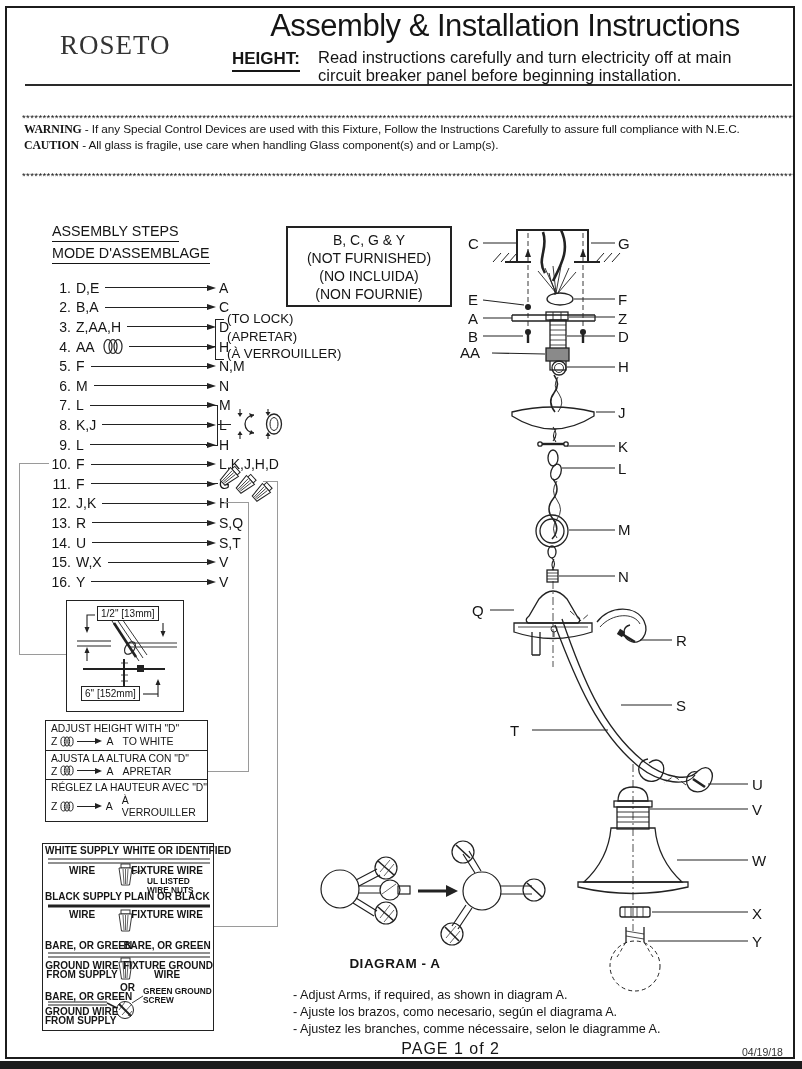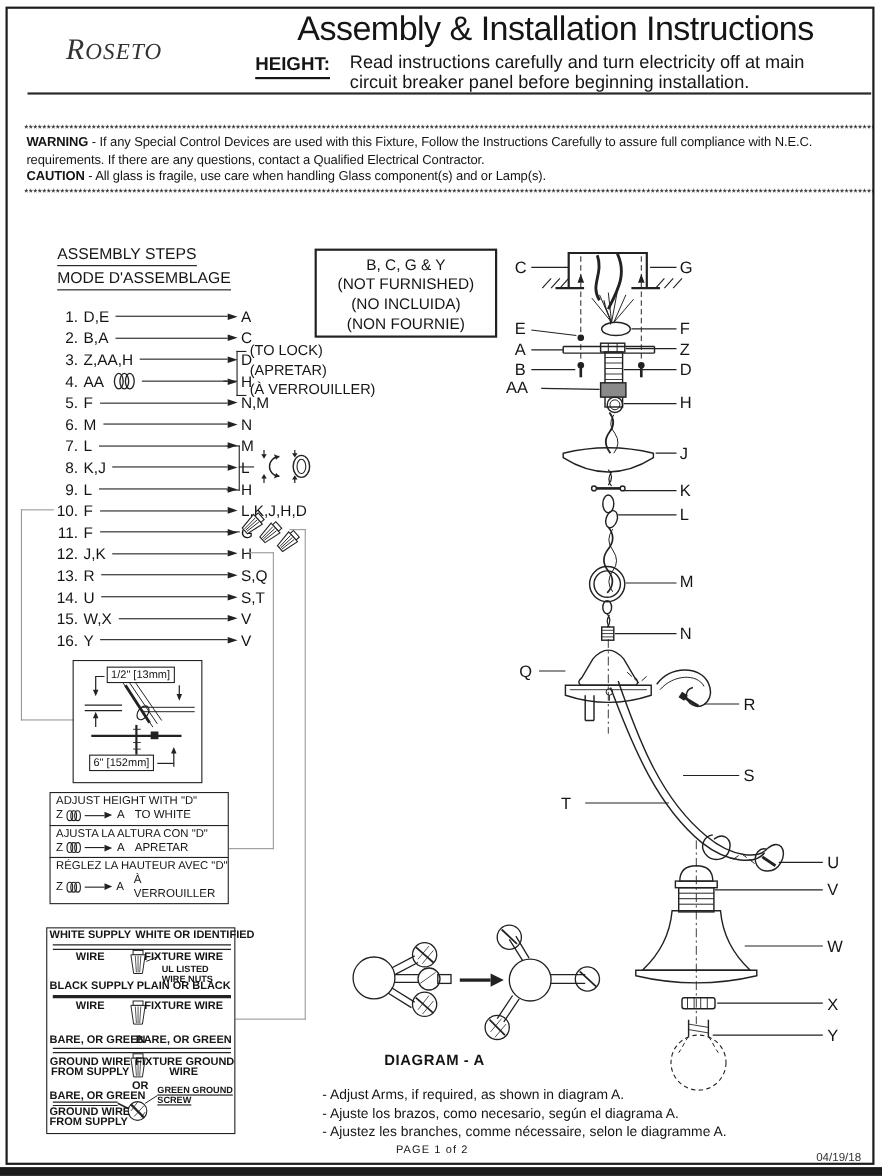--- a/index.html
+++ b/index.html
@@ -4,30 +4,30 @@
 <style>
   html,body{margin:0;padding:0;}
   body{width:802px;height:1069px;position:relative;background:#fff;color:#151515;
        font-family:"Liberation Sans",sans-serif;overflow:hidden;}
   .abs{position:absolute;}
   .nowrap{white-space:nowrap;}
   
   .page-border{left:5px;top:6px;width:790px;height:1053px;border:2px solid #1c1c1c;box-sizing:border-box;}
   .bottom-bar{left:0;top:1061px;width:802px;height:8px;background:#1c1c1c;}
   
-  .logo{left:60px;top:30px;font-family:"Liberation Serif",serif;font-size:21px;letter-spacing:1px;color:#333;font-style:italic;}
+  .logo{left:60px;top:30px;font-family:"Liberation Serif",serif;font-size:27px;letter-spacing:1px;color:#333;}
   .logo::first-letter{font-size:27px;}
   .title{left:222px;top:8px;width:566px;text-align:center;font-size:31px;letter-spacing:-0.5px;}
   .caut-label{left:232px;top:49px;font-size:17px;font-weight:bold;border-bottom:2px solid #151515;padding-bottom:1px;}
   .caut-line{left:318px;font-size:16.5px;}
   .hdr-rule{left:25px;top:84px;width:767px;height:2px;background:#2a2a2a;}
   
   .stars{left:22px;width:772px;font-size:9.5px;letter-spacing:0.4px;white-space:nowrap;overflow:hidden;color:#111;}
   .notice-text{left:24px;top:122px;width:775px;font-size:11.8px;letter-spacing:-0.1px;line-height:15.6px;}
-  .notice-text b{font-weight:bold;}
+  .notice-text b{font-weight:bold;font-family:Liberation Serif, serif;}
   
   .asm-head{left:52px;top:221px;font-size:14.3px;line-height:20px;}
   .asm-head div{border-bottom:1.4px solid #151515;display:table;padding-bottom:0px;margin-bottom:1px;}
   .steps{left:50px;top:278px;width:260px;font-size:14px;}
   .step{display:flex;align-items:center;height:19.6px;}
   .step .num{width:26px;text-align:right;padding-right:5px;box-sizing:border-box;flex:none;}
   .step .lead{display:flex;align-items:center;width:140px;flex:none;box-sizing:border-box;}
   .step .src{white-space:nowrap;padding-right:6px;}
   .step .line{flex:1;height:0;border-top:1.4px solid #222;}
   .step .ah{width:0;height:0;border-left:9px solid #222;border-top:3.6px solid transparent;border-bottom:3.6px solid transparent;flex:none;}
@@ -58,41 +58,40 @@
   .adj-row .act{margin-left:9px;}
   
   .wire-box{left:42px;top:843px;width:172px;height:188px;border:1.7px solid #222;box-sizing:border-box;}
   .wb{font-size:10px;font-weight:bold;line-height:9px;text-align:center;white-space:nowrap;}
   .wbl{font-size:8.3px;font-weight:bold;line-height:9px;text-align:left;white-space:nowrap;}
   
   .plbl{font-size:15px;white-space:nowrap;}
   
   .diagA-cap{left:330px;top:956px;width:130px;text-align:center;font-weight:bold;font-size:13.5px;letter-spacing:0.5px;}
   .fnote{left:293px;font-size:12.6px;white-space:nowrap;}
-  .pagenum{left:360px;top:1040px;width:140px;text-align:left;font-size:10px;letter-spacing:1px;}
+  .pagenum{left:360px;top:1040px;width:140px;text-align:right;font-size:16px;letter-spacing:1px;}
   .datestamp{left:742px;top:1046px;font-size:10.5px;color:#333;}
   svg{overflow:visible;}
 </style>
 </head>
 <body>
 
 <div class="abs page-border"></div>
 <div class="abs bottom-bar"></div>
 
 <div class="abs logo">ROSETO</div>
 <div class="abs title">Assembly &amp; Installation Instructions</div>
 <div class="abs caut-label">HEIGHT:</div>
 <div class="abs caut-line" style="top:48px;">Read instructions carefully and turn electricity off at main</div>
 <div class="abs caut-line" style="top:66px;">circuit breaker panel before beginning installation.</div>
 <div class="abs hdr-rule"></div>
 
 <div class="abs stars" style="top:112px;">**************************************************************************************************************************************************************************************************************************************************</div>
 <div class="abs notice-text">
   <div class="nowrap"><b>WARNING</b><span> - If any Special Control Devices are used with this Fixture, Follow the Instructions Carefully to assure full compliance with N.E.C.</span></div>
-  <div class="nowrap">requirements. If there are any questions, contact a Qualified Electrical Contractor.</div>
   <div class="nowrap"><b>CAUTION</b><span> - All glass is fragile, use care when handling Glass component(s) and or Lamp(s).</span></div>
 </div>
 <div class="abs stars" style="top:170px;">**************************************************************************************************************************************************************************************************************************************************</div>
 
 <div class="abs asm-head">
   <div>ASSEMBLY STEPS</div>
   <div>MODE D'ASSEMBLAGE</div>
 </div>
 
 <div class="abs steps">
@@ -442,21 +441,21 @@
   <div class="abs wb" style="left:80px;top:117px;width:88px;">
     <div>FIXTURE GROUND</div>
     <div>WIRE</div>
   </div>
   <div class="abs wb" style="left:0;top:139px;width:169px;">OR</div>
   <div class="abs wb" style="left:2px;top:148px;width:74px;">BARE, OR GREEN</div>
   <div class="abs wb" style="left:2px;top:163px;width:66px;">
     <div>GROUND WIRE</div>
     <div>FROM SUPPLY</div>
   </div>
-  <div class="abs wbl" style="left:100px;top:143px;text-decoration:underline;">
+  <div class="abs wbl" style="left:100px;top:143px;">
     <div>GREEN GROUND</div>
     <div>SCREW</div>
   </div>
 </div>
 
 <svg class="abs" style="left:450px;top:215px;width:350px;height:780px;" viewBox="0 0 350 780">
   <g stroke="#222" stroke-width="1.3" fill="none">
     <path d="M43,47 L51,38 M51,47 L59,38 M59,47 L67,38 M146,47 L154,38 M154,47 L162,38 M162,47 L170,38" stroke-width="1"></path>
     <path d="M67,47 V15 H138 V47" stroke-width="2"></path>
     <path d="M55,47 H81 M124,47 H150" stroke-width="2"></path>

